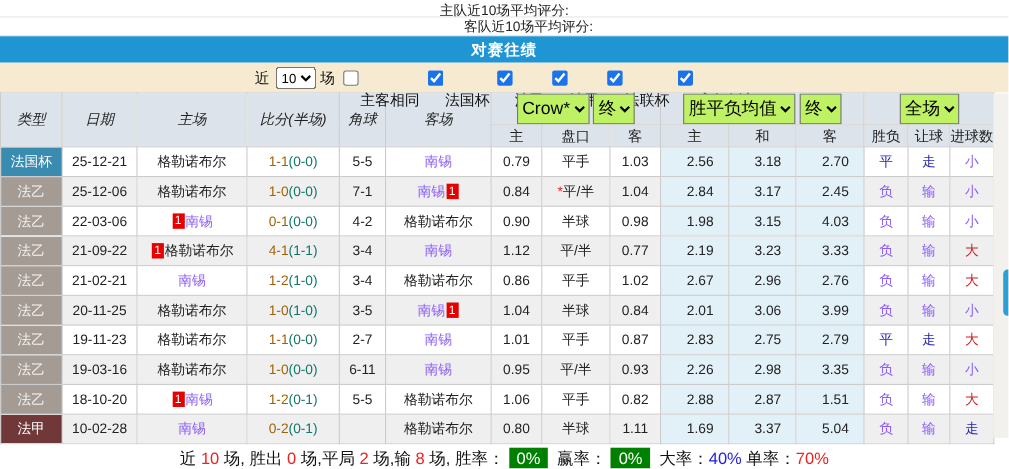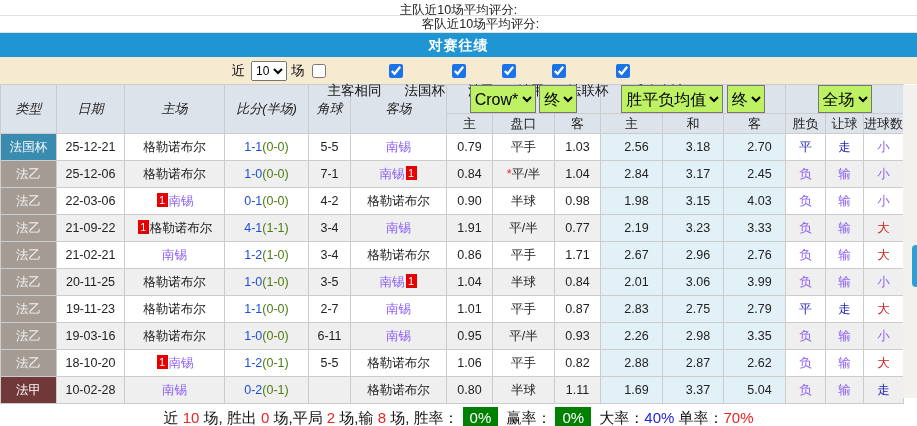--- a/index.html
+++ b/index.html
@@ -30,22 +30,22 @@
   tbody tr td { background:#fff; }
   tbody td.avg { background:#e2f0f7 !important;padding-left:10px; }
 
   td.type-cup  { background:#3a8bb0 !important; color:#fff; }
   td.type-l2   { background:#a49b95 !important; color:#f4f1ee; }
   td.type-l1   { background:#703838 !important; color:#fff; }
 
   .c-green { color:#8b5cf6; }
   .c-blue  { color:#2323bb; }
   .c-redtx { color:#cf2121; }
-  .c-ft    { color:#1d4ed8; }
-  .c-ht    { color:#4d7c0f; }
+  .c-ft    { color:#a16207; }
+  .c-ht    { color:#0f766e; }
   .c-star  { color:#ee2222; }
   .badge { display:inline-block; background:#e60000; color:#fff; font-size:11px; line-height:14px; width:11px; height:14px; text-align:center; vertical-align:1px; margin:0 1px; }
 
   .summary { height:28px; line-height:27px; text-align:center; font-size:15px; color:#111; background:#fff; }
   .summary .s-red { color:#e22; }
   .summary .s-blue { color:#2323dd; }
   .summary .s-greenbox { display:inline-block; background:#008000; color:#fff; padding:0 7px; margin:0 4px; line-height:21px; }
 
   .right-strip { position:absolute; top:85px; right:0; width:14px; height:313px; background:#f2f1ee; }
   .side-widget { position:absolute; top:245px; right:0; width:5px; height:42px; background:#2e9fd4; border-radius:4px 0 0 4px; }
@@ -182,40 +182,40 @@
           <td class="c-green">输</td>
           <td class="c-green">小</td>
         </tr>
         <tr class="alt">
           <td class="type-l2">法乙</td>
           <td>21-09-22</td>
           <td><span class="badge">1</span><span>格勒诺布尔</span></td>
           <td><span class="c-ft">4-1</span><span class="c-ht">(1-1)</span></td>
           <td>3-4</td>
           <td><span class="c-green">南锡</span></td>
-          <td>1.91</td>
+          <td>1.12</td>
           <td>平/半</td>
           <td>0.77</td>
           <td class="avg">2.19</td>
           <td class="avg">3.23</td>
           <td class="avg">3.33</td>
           <td class="c-green">负</td>
           <td class="c-green">输</td>
           <td class="c-redtx">大</td>
         </tr>
         <tr>
           <td class="type-l2">法乙</td>
           <td>21-02-21</td>
           <td><span class="c-green">南锡</span></td>
           <td><span class="c-ft">1-2</span><span class="c-ht">(1-0)</span></td>
           <td>3-4</td>
           <td><span>格勒诺布尔</span></td>
           <td>0.86</td>
           <td>平手</td>
-          <td>1.71</td>
+          <td>1.02</td>
           <td class="avg">2.67</td>
           <td class="avg">2.96</td>
           <td class="avg">2.76</td>
           <td class="c-green">负</td>
           <td class="c-green">输</td>
           <td class="c-redtx">大</td>
         </tr>
         <tr class="alt">
           <td class="type-l2">法乙</td>
           <td>20-11-25</td>
@@ -272,21 +272,21 @@
           <td>18-10-20</td>
           <td><span class="badge">1</span><span class="c-green">南锡</span></td>
           <td><span class="c-ft">1-2</span><span class="c-ht">(0-1)</span></td>
           <td>5-5</td>
           <td><span>格勒诺布尔</span></td>
           <td>1.06</td>
           <td>平手</td>
           <td>0.82</td>
           <td class="avg">2.88</td>
           <td class="avg">2.87</td>
-          <td class="avg">2.62</td>
+          <td class="avg">1.51</td>
           <td class="c-green">负</td>
           <td class="c-green">输</td>
           <td class="c-redtx">大</td>
         </tr>
         <tr class="alt">
           <td class="type-l1">法甲</td>
           <td>10-02-28</td>
           <td><span class="c-green">南锡</span></td>
           <td><span class="c-ft">0-2</span><span class="c-ht">(0-1)</span></td>
           <td></td>

